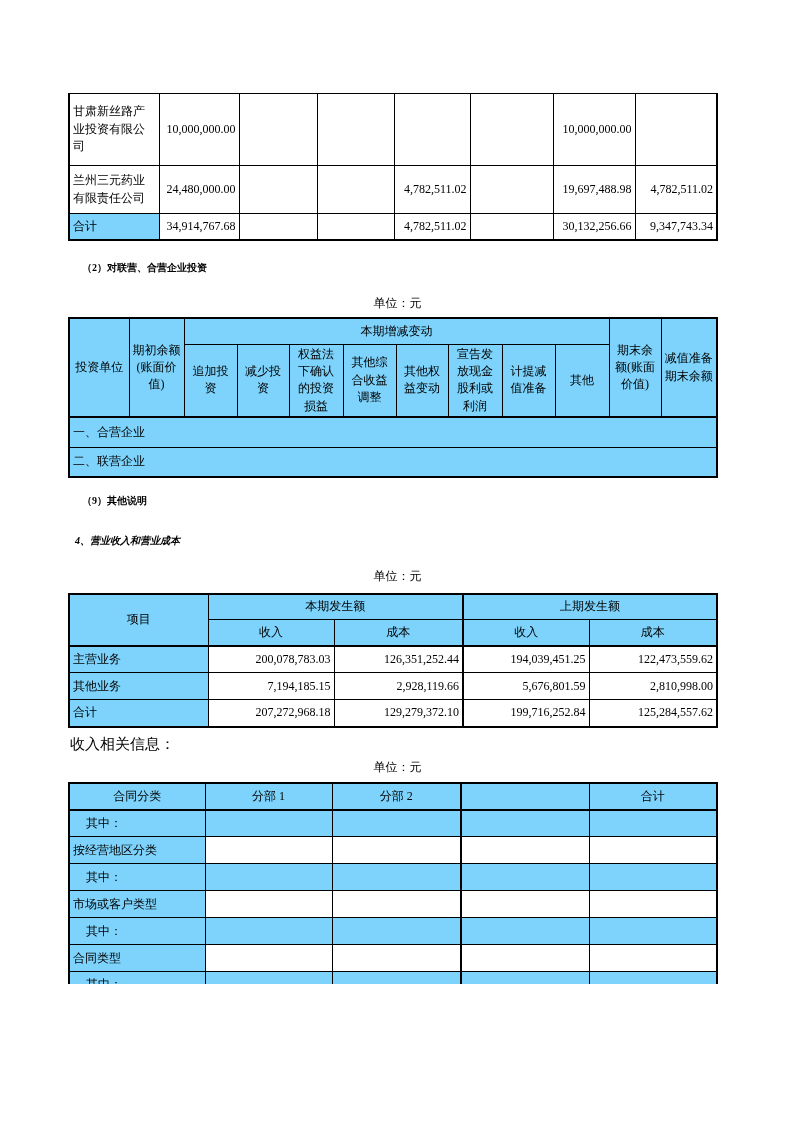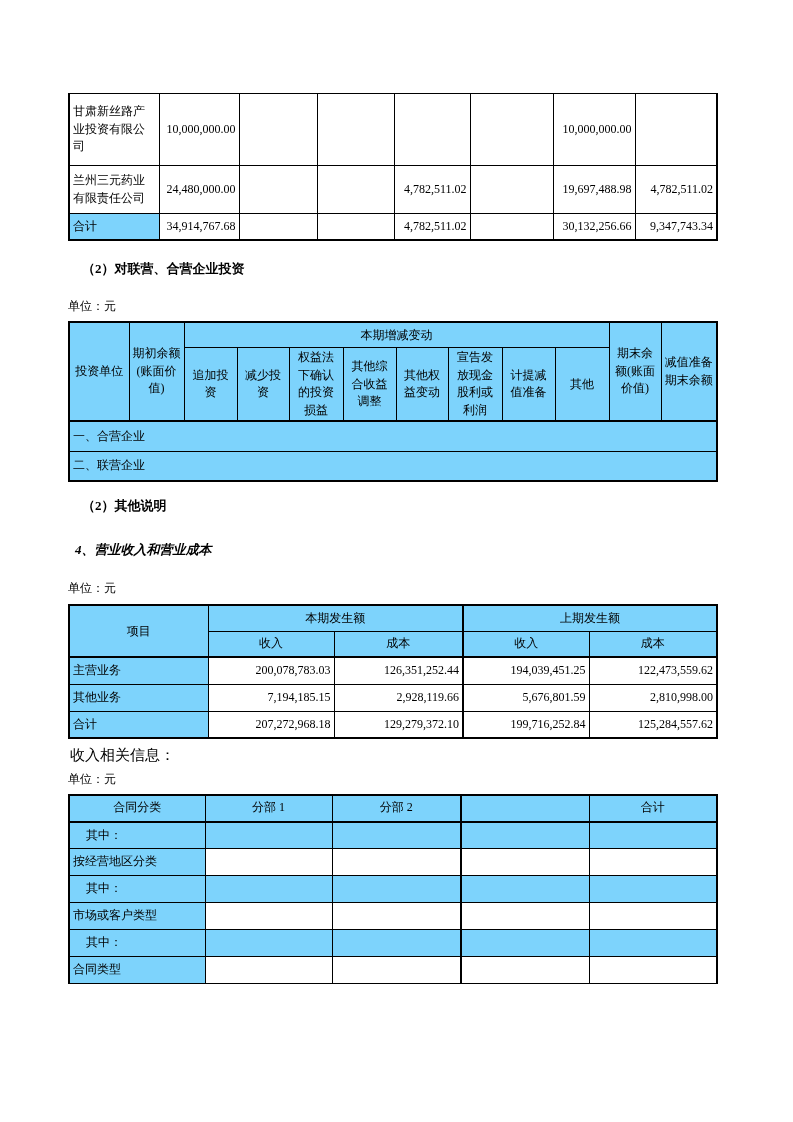--- a/index.html
+++ b/index.html
@@ -14,25 +14,25 @@
   .t-top{border-top-width:1px;}
   .g{background:#7dd3fc;}
   .n{text-align:right;}
   .c{text-align:center;}
   .lbl{text-align:left;}
   .t td.sub{padding-left:16px;}
   .t td.bb{border-bottom-width:2px;}
   .t td.bl{border-left-width:2px;}
   tr.r72{height:72px;} tr.r48{height:48px;} tr.r26{height:26px;}
   tr.r27{height:27px;} tr.r30{height:30px;} tr.r68{height:68px;}
-  .hd{font-weight:bold;font-size:13px;line-height:1.3;}
+  .hd{font-weight:bold;font-size:10px;line-height:1.3;}
   .hd2{margin:20px 0 0 14px;}
   .hd3{margin:16px 0 0 14px;}
   .hd4{margin:27px 0 0 7px;font-style:italic;}
-  .unit{width:659px;text-align:left;font-size:12px;line-height:1.3;}
+  .unit{width:659px;text-align:center;font-size:12px;line-height:1.3;}
   .unit1{margin:22px 0 6px 0;}
   .unit2{margin:22px 0 8px 0;}
   .unit3{margin:6px 0 6px 0;}
   .note{margin:7px 0 0 2px;font-size:15px;line-height:1.3;}
 </style>
 </head>
 <body>
 
 <div class="page">
 
@@ -119,21 +119,21 @@
       </tr>
       <tr class="r30">
         <td colspan="12" class="g lbl">一、合营企业</td>
       </tr>
       <tr class="r30">
         <td colspan="12" class="g lbl">二、联营企业</td>
       </tr>
     </tbody>
   </table>
 
-  <div class="hd hd3">（2）其他说明</div>
+  <div class="hd hd3">（9）其他说明</div>
   <div class="hd hd4">4、营业收入和营业成本</div>
   <div class="unit unit2">单位：元</div>
 
   <table class="t">
     <colgroup>
       <col style="width:139px">
         <col style="width:126px">
         <col style="width:129px">
         <col style="width:126px">
         <col style="width:128px">

